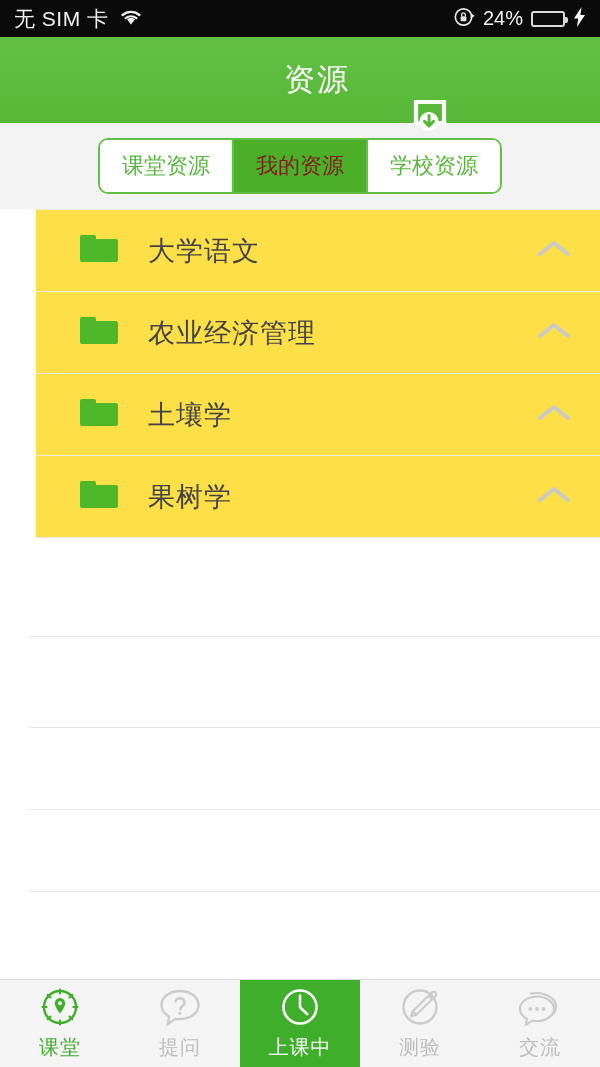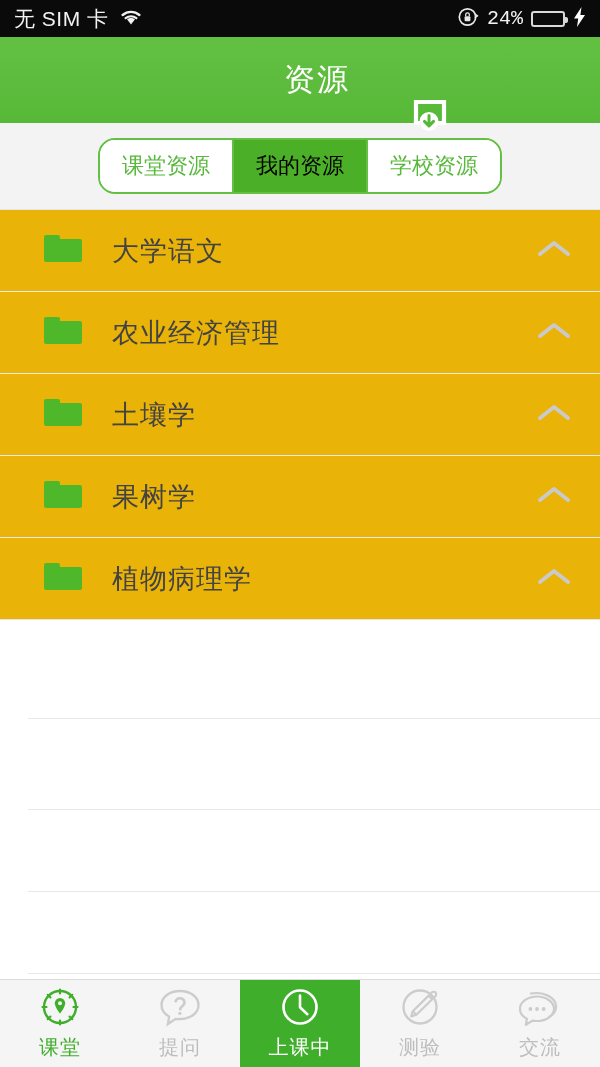--- a/index.html
+++ b/index.html
@@ -50,21 +50,20 @@
   }
   .status-right {
     display: flex;
     align-items: center;
     gap: 8px;
     z-index: 2;
   }
   .battery-pct {
     font-size: 20px;
     color: #f2f2f2;
-    font-family: Liberation Mono, monospace;
   }
   .battery-shell {
     width: 34px;
     height: 16px;
     border: 2px solid #d8d8d8;
     border-radius: 3px;
     position: relative;
     box-sizing: border-box;
     padding: 1px;
   }
@@ -116,47 +115,48 @@
   .tabs-region {
     height: 86px;
     background: #f2f3f2;
     display: flex;
     align-items: center;
     justify-content: center;
   }
   .segmented {
     display: flex;
     border: 2px solid #63c043;
-    border-radius: 17px;
+    border-radius: 10px;
     overflow: hidden;
     height: 52px;
     background: #ffffff;
   }
   .segment {
     display: flex;
     align-items: center;
     justify-content: center;
     padding: 0 22px;
     font-size: 22px;
     color: #58b83c;
     background: #ffffff;
     border-right: 2px solid #63c043;
     box-sizing: border-box;
     white-space: nowrap;
   }
   .segment:last-child { border-right: none; }
   .segment.active {
     background: #4caf28;
-    color: #000000;
+    color: #7f1d1d;
   }
 
   
   .folder-list {
-    background: #eab308;
+    background: #fde047;
     border-top: 1px solid #e6e7e6;
+    margin-left: 36px;
   }
   .folder-row {
     height: 82px;
     display: flex;
     align-items: center;
     padding: 0 28px 0 44px;
     box-sizing: border-box;
     position: relative;
   }
   .folder-row::after {
@@ -331,33 +331,20 @@
       </svg>
     </span>
     <span class="folder-label">果树学</span>
     <span class="chevron-up">
       <svg width="36" height="22" viewBox="0 0 36 22">
         <path d="M4 16 L18 5 L32 16" stroke="#c9cac9" stroke-width="4" fill="none" stroke-linecap="round" stroke-linejoin="round"></path>
       </svg>
     </span>
   </div>
 
-  <div class="folder-row">
-    <span class="folder-icon">
-      <svg width="38" height="30" viewBox="0 0 38 30">
-        <path d="M0 3 a2 2 0 0 1 2-2 h12 a2 2 0 0 1 2 2 v2 h20 a2 2 0 0 1 2 2 v19 a2 2 0 0 1-2 2 H2 a2 2 0 0 1-2-2 Z" fill="#4fb82a"></path>
-      </svg>
-    </span>
-    <span class="folder-label">植物病理学</span>
-    <span class="chevron-up">
-      <svg width="36" height="22" viewBox="0 0 36 22">
-        <path d="M4 16 L18 5 L32 16" stroke="#c9cac9" stroke-width="4" fill="none" stroke-linecap="round" stroke-linejoin="round"></path>
-      </svg>
-    </span>
-  </div>
 
 </div>
 
 <div class="empty-area">
   <div class="empty-sep" style="top:98px"></div>
   <div class="empty-sep" style="top:189px"></div>
   <div class="empty-sep" style="top:271px"></div>
   <div class="empty-sep" style="top:353px"></div>
 </div>
 

